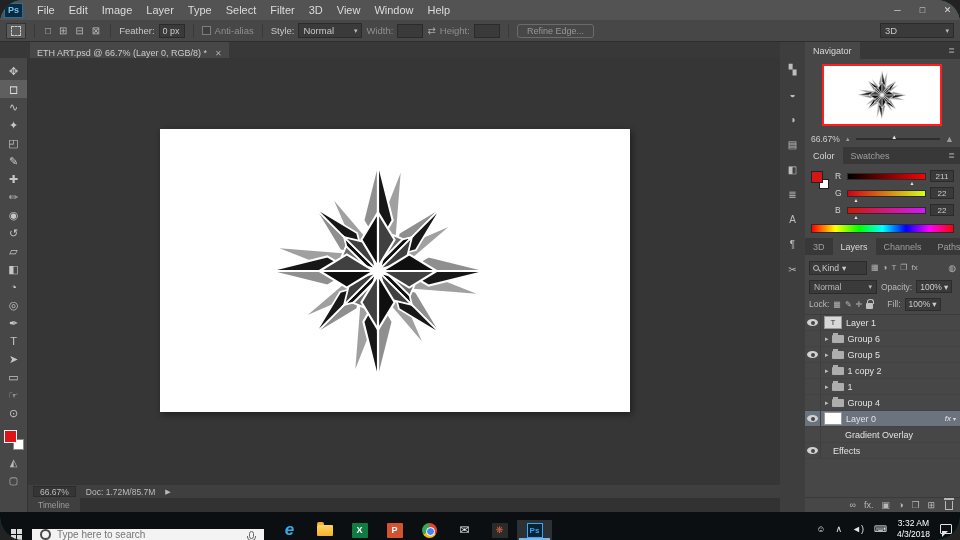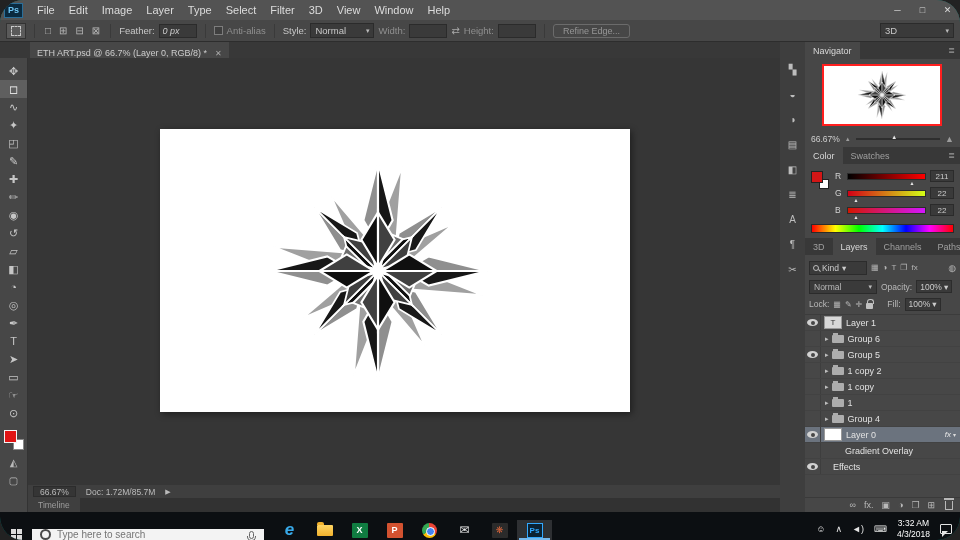--- a/index.html
+++ b/index.html
@@ -20,22 +20,22 @@
 
   
   .optionsbar { position:absolute; top:20px; left:0; right:0; height:22px; background:#474747;
                 border-bottom:1px solid #2d2d2d; display:flex; align-items:center; gap:4px;
                 font-size:9.5px; color:#c8c8c8; padding-left:6px; }
   .vsep { width:1px; height:14px; background:#3a3a3a; margin:0 4px; }
   .opt-tool { width:20px; height:16px; background:#5a5a5a; border:1px solid #333;
               display:flex; align-items:center; justify-content:center; }
   .dashed { width:10px; height:10px; border:1px dashed #c9c9c9; display:inline-block; }
   .mode { font-size:10px; color:#b9b9b9; padding:0 2px; }
-  .field { width:38px; height:14px; background:#3a3a3a; border:1px solid #2b2b2b; color:#ccc;
-           font-size:9px; padding:0 3px; font-family:"Liberation Sans",sans-serif;font-style:italic; }
+  .field { width:26px; height:14px; background:#3a3a3a; border:1px solid #2b2b2b; color:#ccc;
+           font-size:9px; padding:0 3px; font-family:"Liberation Sans",sans-serif; }
   .checkbox { width:9px; height:9px; border:1px solid #7d7d7d; background:#3f3f3f; display:inline-block; }
   .dim { color:#8f8f8f; }
   .select { height:15px; background:#3a3a3a; border:1px solid #2b2b2b; display:inline-flex;
             align-items:center; gap:4px; padding:0 4px; }
   .select .chev { font-size:7px; color:#bbb; margin-left:auto; }
   .sel-style { width:64px; } .sel-ws { width:74px; margin-left:auto; margin-right:6px; }
   .swap { font-size:10px; color:#aaa; }
   .refine { background:transparent; border:1px solid #6b6b6b; border-radius:3px; color:#969696;
             font-size:9px; padding:1px 9px; font-family:"Liberation Sans",sans-serif; }
 
@@ -474,28 +474,20 @@
         <span class="tri">▸</span>
         <span class="folder"></span>
         <span class="lname">1 copy 2</span>
       </div>
       <div class="lrow">
         <span class="eyecell">
             <span class="eye" style="visibility: hidden;"></span>
           </span>
         <span class="tri">▸</span>
         <span class="folder"></span>
-        <span class="lname">1 copy</span>
-      </div>
-      <div class="lrow">
-        <span class="eyecell">
-            <span class="eye" style="visibility: hidden;"></span>
-          </span>
-        <span class="tri">▸</span>
-        <span class="folder"></span>
         <span class="lname">1</span>
       </div>
       <div class="lrow">
         <span class="eyecell">
             <span class="eye" style="visibility: hidden;"></span>
           </span>
         <span class="tri">▸</span>
         <span class="folder"></span>
         <span class="lname">Group 4</span>
       </div>

